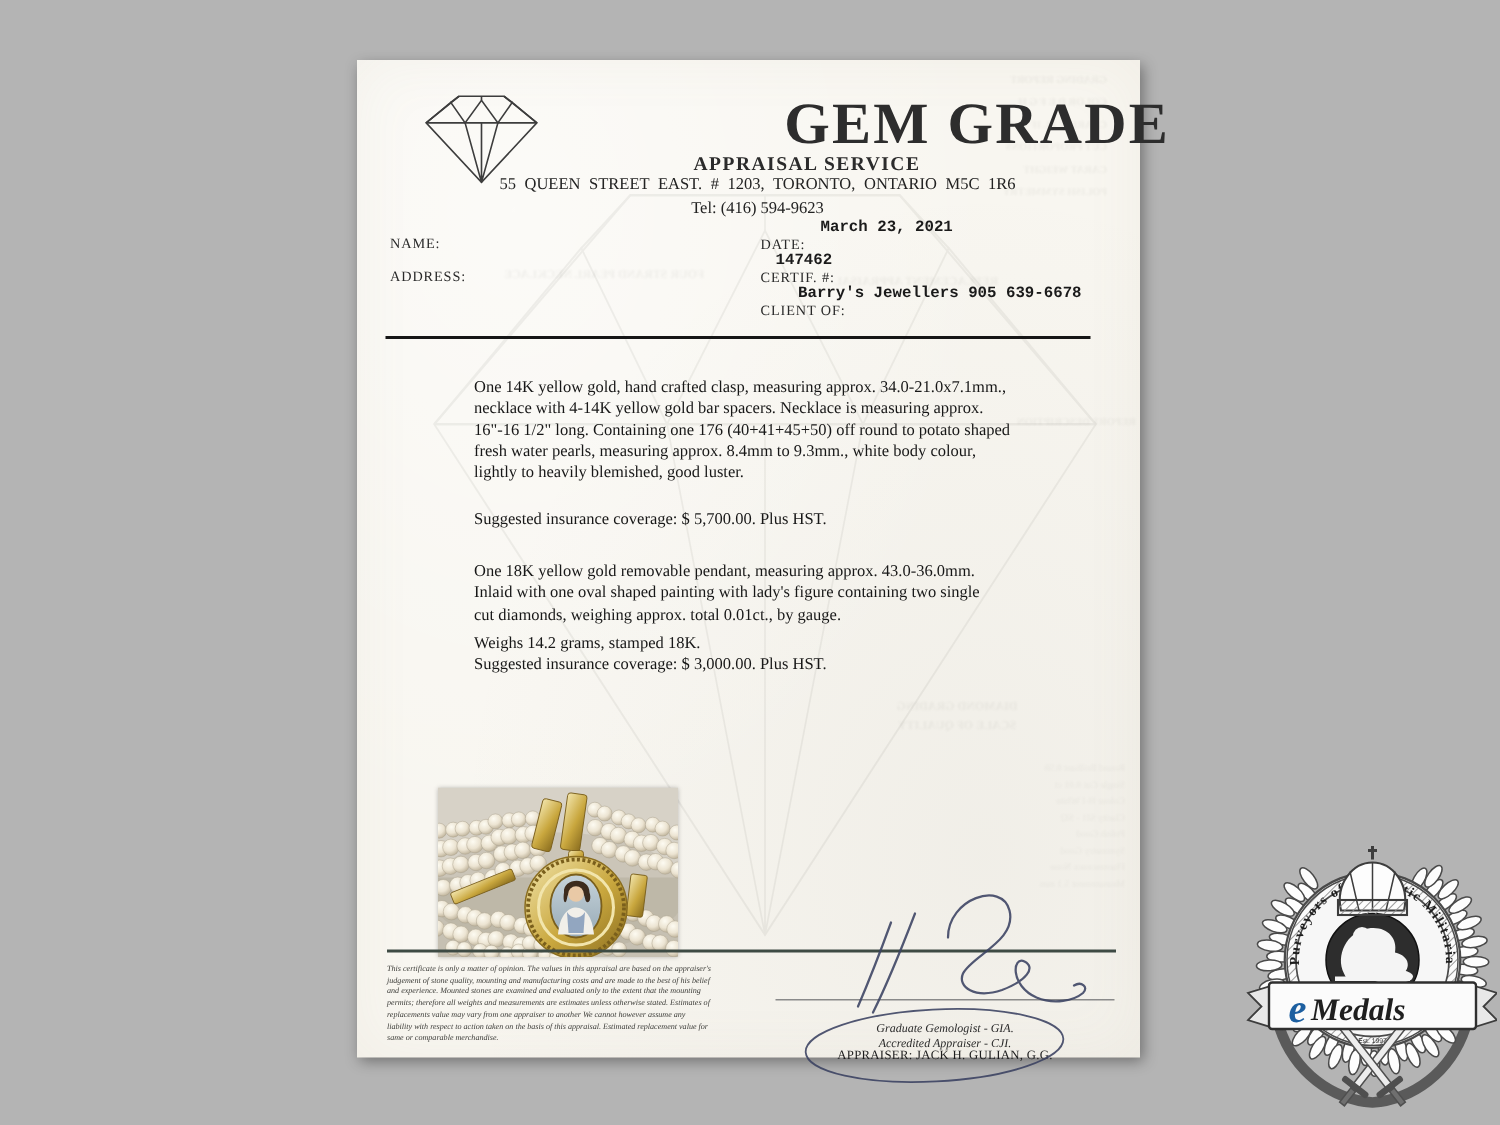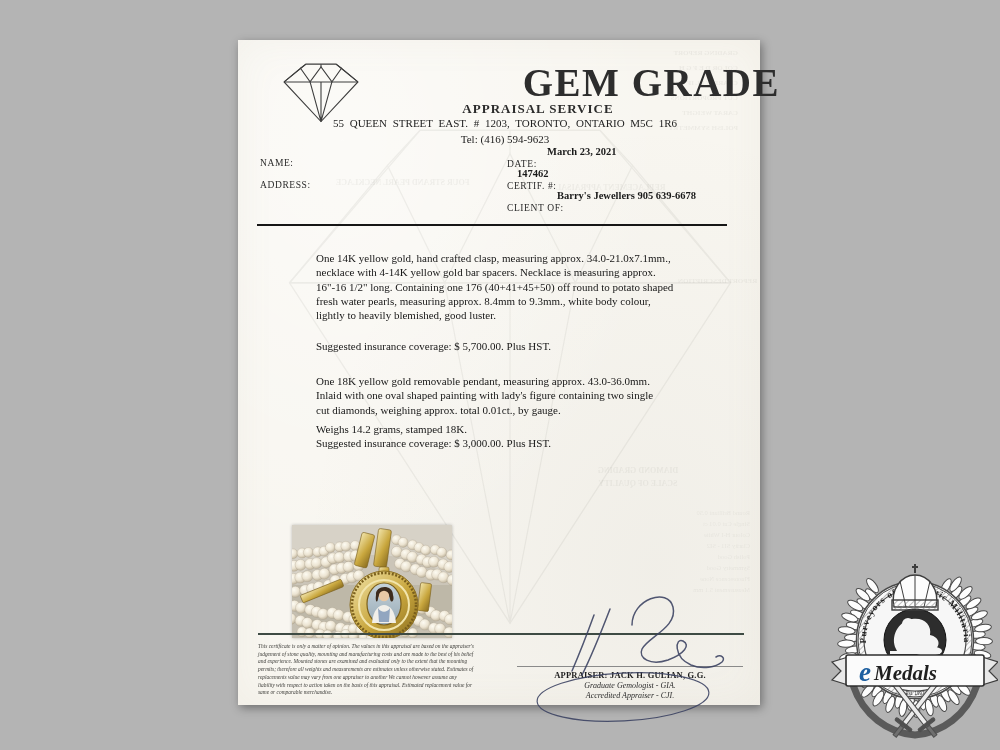--- a/index.html
+++ b/index.html
@@ -11,27 +11,27 @@
            radial-gradient(ellipse at 20% 15%, rgba(255,255,255,.5), transparent 55%),
            radial-gradient(ellipse at 80% 80%, rgba(120,115,100,.06), transparent 60%),
            #f8f6f0;
          box-shadow:2px 3px 9px rgba(0,0,0,.38), inset 0 0 40px rgba(150,140,120,.07);}
   .hdr-line{position:absolute;left:0;width:100%;text-align:center;white-space:nowrap;}
   .title{font-size:39px;font-weight:bold;letter-spacing:1.5px;color:#2d2d2d;transform:translateX(20px);text-align:right;}
   .subtitle{font-size:13px;font-weight:bold;letter-spacing:1px;color:#2b2b2b;transform:translateX(39px);}
   .addr{font-size:11px;color:#222;word-spacing:3px;transform:translateX(6px);text-align:center;}
   .tel{font-size:11px;color:#222;transform:translateX(6px);}
   .flabel{position:absolute;font-size:9.5px;letter-spacing:.6px;color:#2a2a2a;white-space:nowrap;}
-  .fvalue{position:absolute;font-size:10.5px;font-weight:bold;color:#1a1a1a;white-space:nowrap;}
+  .fvalue{position:absolute;font-size:10.5px;font-weight:bold;color:#1a1a1a;white-space:nowrap;font-family:Liberation Mono, monospace;}
   .rule{position:absolute;background:#161616;}
   .bodyline{font-size:11px;line-height:14.3px;color:#171717;white-space:nowrap;}
   .bodyblock{position:absolute;left:78px;width:385px;}
   .fineline{font-size:5.4px;font-style:italic;line-height:7.7px;color:#3c3c38;white-space:nowrap;}
   .sig-center{position:absolute;left:279px;width:226px;text-align:center;white-space:nowrap;}
-  .appr{font-size:8.5px;font-weight:bold;letter-spacing:.2px;color:#1d1d1d;}
+  .appr{font-size:8.5px;font-weight:normal;letter-spacing:.2px;color:#1d1d1d;margin-top:28px;}
   .cred{font-size:8px;font-style:italic;color:#2b2b2b;}
   .ghost{position:absolute;color:#6a6a60;opacity:.08;transform:scaleX(-1);
          filter:blur(.6px);white-space:nowrap;font-weight:bold;}
   .ghost div{white-space:nowrap;}
 </style>
 </head>
 <body>
 
 <div id="stage">
 
@@ -87,21 +87,21 @@
     <div class="hdr-line addr" style="top:77px">55 QUEEN STREET  EAST. # 1203,  TORONTO,  ONTARIO  M5C 1R6</div>
     <div class="hdr-line tel" style="top:93px">Tel: (416) 594-9623</div>
 
     <div class="flabel" style="left:22px;top:118px">NAME:</div>
     <div class="flabel" style="left:22px;top:140px">ADDRESS:</div>
     <div class="flabel" style="left:269px;top:119px">DATE:</div>
     <div class="flabel" style="left:269px;top:141px">CERTIF. #:</div>
     <div class="flabel" style="left:269px;top:163px">CLIENT OF:</div>
     <div class="fvalue" style="left:309px;top:106px">March 23, 2021</div>
     <div class="fvalue" style="left:279px;top:128px">147462</div>
-    <div class="fvalue" style="left:319px;top:150px">Barry's Jewellers 905 639-6678</div>
+    <div class="fvalue" style="left:294px;top:150px">Barry's Jewellers 905 639-6678</div>
 
     <div class="rule" style="left:19px;top:184px;width:470px;height:1.5px"></div>
 
     <div class="bodyblock" style="top:211px">
       <div class="bodyline">One 14K yellow gold, hand crafted clasp, measuring approx. 34.0-21.0x7.1mm.,</div>
       <div class="bodyline">necklace with 4-14K yellow gold bar spacers.  Necklace is measuring approx.</div>
       <div class="bodyline">16"-16 1/2" long.  Containing one 176 (40+41+45+50) off round to potato shaped</div>
       <div class="bodyline">fresh water pearls, measuring approx. 8.4mm to 9.3mm., white body colour,</div>
       <div class="bodyline">lightly to heavily blemished, good luster.</div>
     </div>

